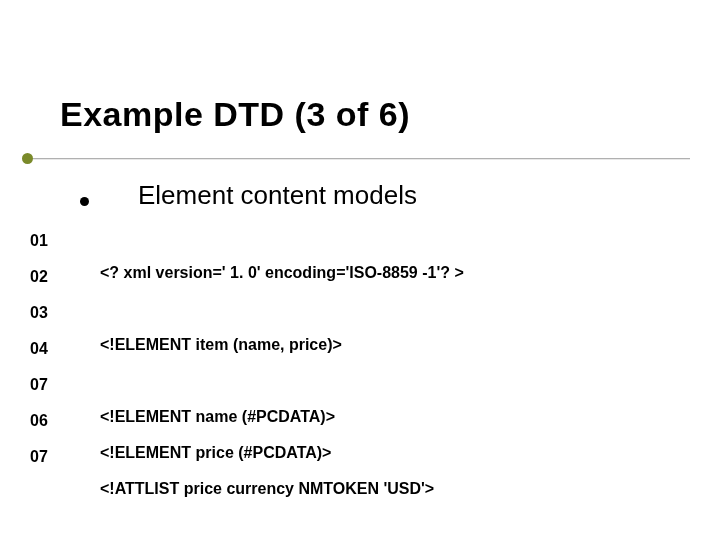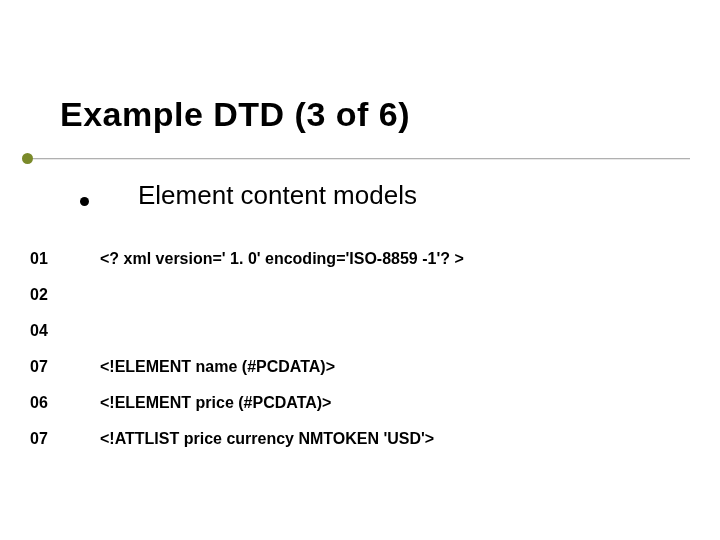--- a/index.html
+++ b/index.html
@@ -60,31 +60,32 @@
     background: #000;
   }
   .table {
     position: absolute;
     top: 232px;
     left: 30px;
     width: 640px;
   }
   .row {
     display: flex;
-    align-items: flex-end;
+    align-items: flex-start;
     height: 36px;
     font-size: 16px;
     font-weight: bold;
   }
   .row .num {
     width: 70px;
     flex: 0 0 70px;
   }
   .row .code {
     flex: 1 1 auto;
+    margin-top: 32px;
   }
 </style>
 </head>
 <body>
 
 <div class="slide">
 
   <div class="title">Example DTD (3 of 6)</div>
 
   <div class="rule">
@@ -96,20 +97,24 @@
 
   <div class="table">
     <div class="row">
       <div class="num">01</div>
       <div class="code">&lt;? xml version=' 1. 0' encoding='ISO-8859 -1'? &gt;</div>
     </div>
     <div class="row">
       <div class="num">02</div>
     </div>
     <div class="row">
+      <div class="num">03</div>
+      <div class="code">&lt;!ELEMENT item (name, price)&gt;</div>
+    </div>
+    <div class="row">
       <div class="num">04</div>
     </div>
     <div class="row">
       <div class="num">07</div>
       <div class="code">&lt;!ELEMENT name (#PCDATA)&gt;</div>
     </div>
     <div class="row">
       <div class="num">06</div>
       <div class="code">&lt;!ELEMENT price (#PCDATA)&gt;</div>
     </div>

